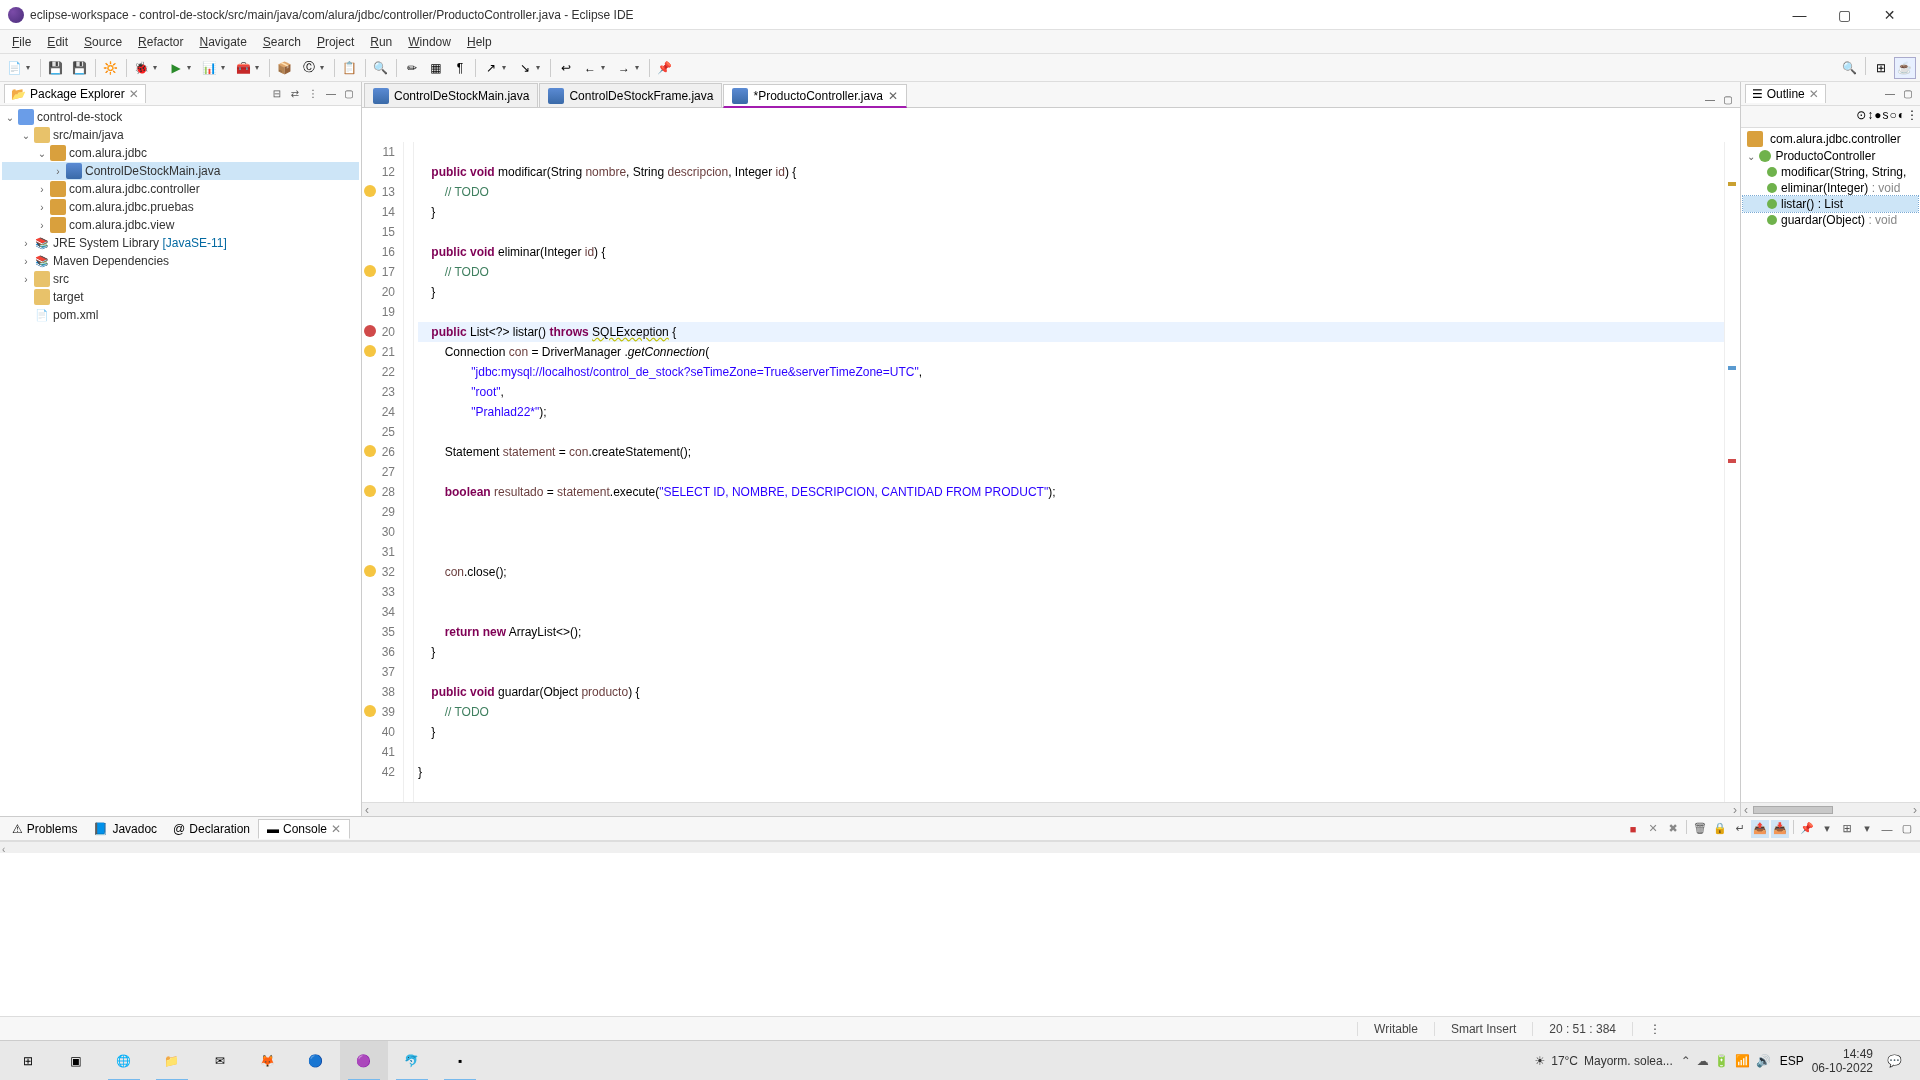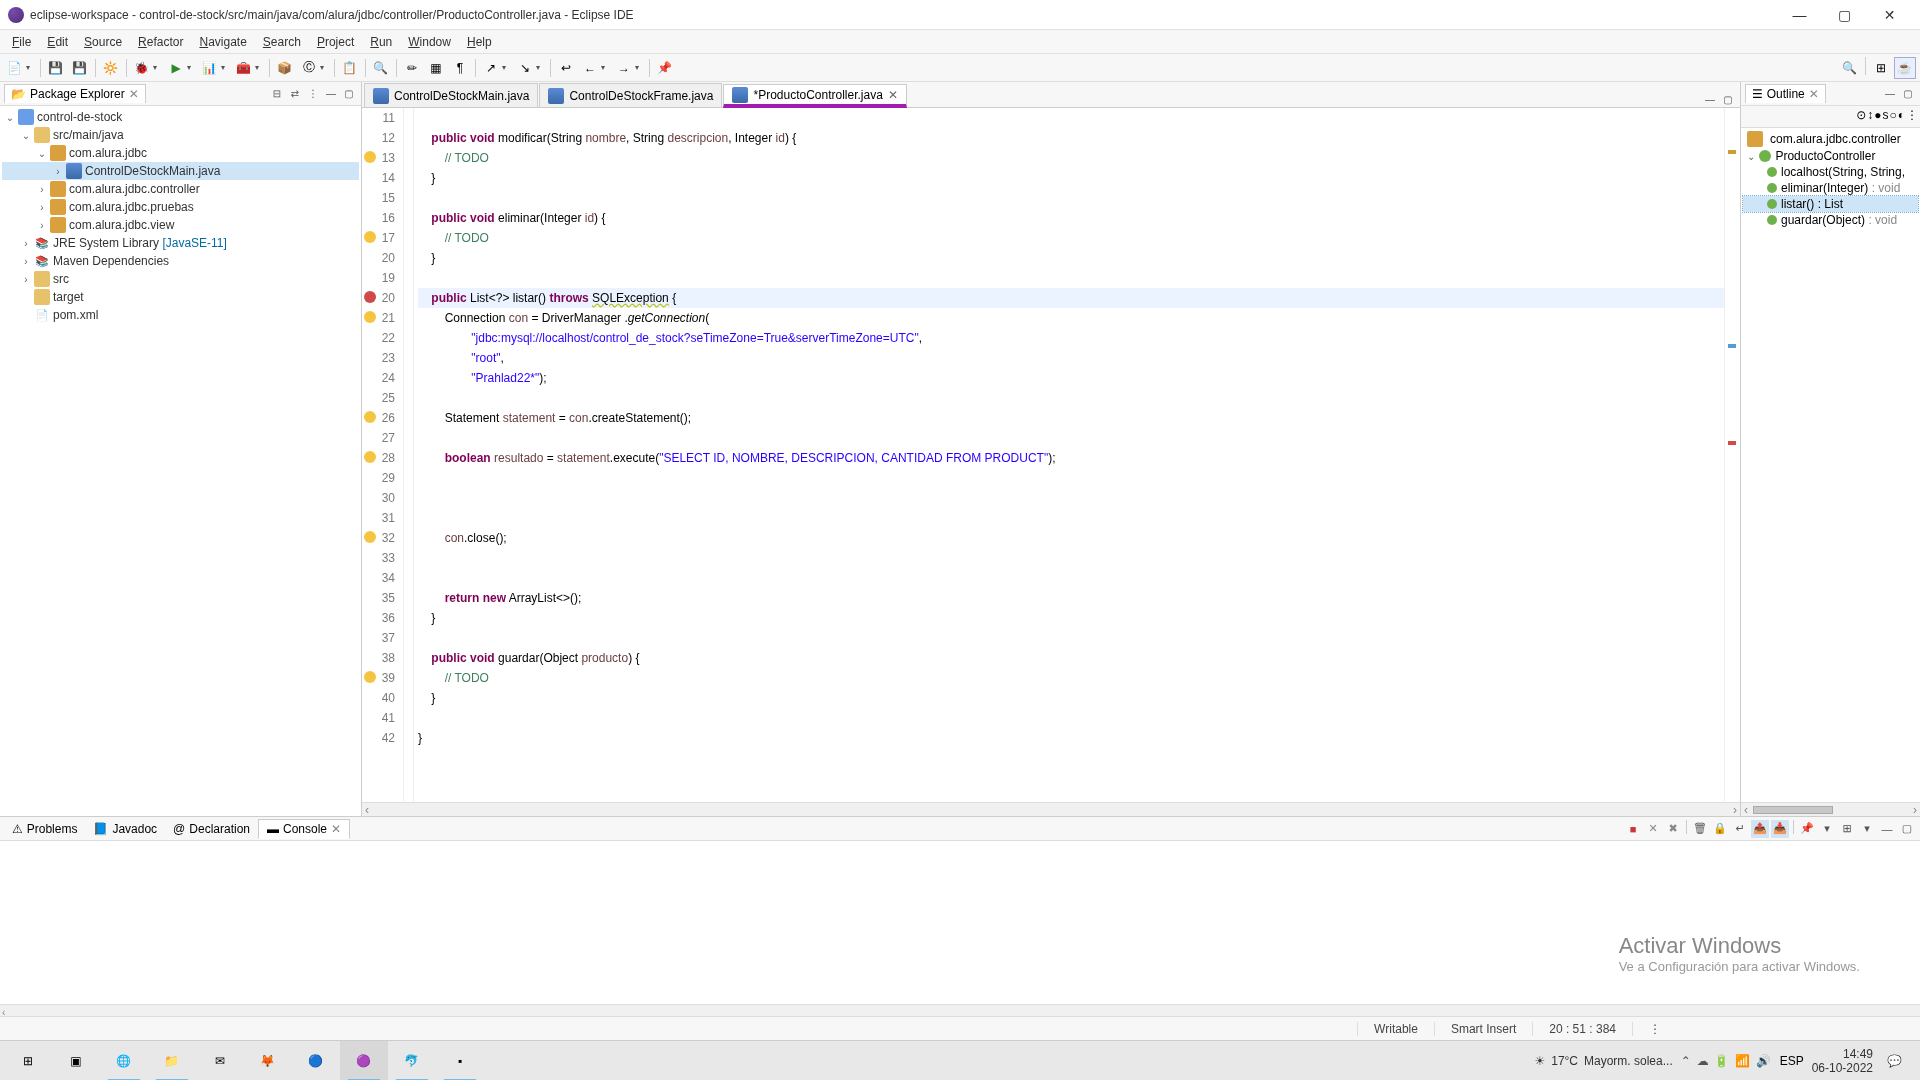--- a/index.html
+++ b/index.html
@@ -39,26 +39,26 @@
 .tree-icon { width: 16px; height: 16px; margin-right: 3px; display: inline-flex; align-items: center; justify-content: center; font-size: 11px; }
 .tree-label { color: #333; }
 .tree-indent-1 { padding-left: 16px; }
 .tree-indent-2 { padding-left: 32px; }
 .tree-indent-3 { padding-left: 48px; }
 
 
 .editor-area { flex: 1; display: flex; flex-direction: column; background: #fff; }
 .editor-tabs { height: 26px; background: #f7f7f7; display: flex; align-items: flex-end; border-bottom: 1px solid #ccc; padding-left: 2px; }
 .editor-tab { height: 24px; display: flex; align-items: center; padding: 0 8px; background: #f0f0f0; border: 1px solid #ccc; border-bottom: none; margin-right: 1px; gap: 5px; cursor: pointer; }
-.editor-tab.active { background: #fff; border-bottom: 4px solid #a21caf; position: relative; top: 1px; justify-content: flex-end; }
+.editor-tab.active { background: #fff; border-bottom: 2px solid #a21caf; position: relative; top: 1px; justify-content: flex-end; }
 .editor-tab .close { font-size: 12px; color: #666; cursor: pointer; }
 .editor-tabs-right { margin-left: auto; display: flex; gap: 2px; padding-right: 4px; }
 .editor-tabs-right .et-btn { width: 16px; height: 16px; font-size: 10px; color: #555; cursor: pointer; display: flex; align-items: center; justify-content: center; }
 
-.editor-body { flex: 1; display: flex; overflow: hidden; position: relative; }
+.editor-body { flex: 1; display: flex; overflow: hidden; position: relative; margin-top: 34px; }
 .gutter { width: 42px; background: #fff; border-right: 1px solid #eee; text-align: right; padding-right: 8px; color: #7a7a7a; font-family: Consolas, monospace; font-size: 13px; line-height: 20px; position: relative; }
 .gutter .gline { height: 20px; position: relative; }
 .gutter .marker { position: absolute; left: 2px; width: 12px; height: 12px; top: 3px; }
 .fold-col { width: 10px; background: #fff; border-right: 1px solid #eee; }
 .code { flex: 1; font-family: Consolas, monospace; font-size: 13px; line-height: 20px; white-space: pre; padding-left: 4px; overflow: auto; position: relative; }
 .code .line { height: 20px; }
 .code .line.hl { background: #eaf3ff; }
 .kw { color: #7f0055; font-weight: bold; }
 .cm { color: #3f7f5f; }
 .str { color: #2a00ff; }
@@ -368,21 +368,21 @@
           <span>com.alura.jdbc.controller</span>
         </div>
       <div class="outline-item" style="padding-left:4px">
           <span style="font-size:10px;color:#666">⌄</span>
           <span class="i-class"></span>
           <span>ProductoController</span>
         </div>
       <div id="outline-methods">
           <div class="outline-item" style="padding-left: 24px;">
             <span class="i-method"></span>
-            <span>localhost(String, String,</span>
+            <span>modificar(String, String,</span>
           </div>
           <div class="outline-item" style="padding-left: 24px;">
             <span class="i-method"></span>
             <span>eliminar(Integer) <span style="color:#888">: void</span></span>
           </div>
           <div class="outline-item sel" style="padding-left: 24px;">
             <span class="i-method"></span>
             <span>listar() : List</span>
           </div>
           <div class="outline-item" style="padding-left: 24px;">
@@ -431,26 +431,20 @@
       <div class="ct-btn" style="background:#d0e4f5">📥</div>
       <div style="width:1px;height:14px;background:#ccc;margin:0 2px"></div>
       <div class="ct-btn">📌</div>
       <div class="ct-btn">▾</div>
       <div class="ct-btn">⊞</div>
       <div class="ct-btn">▾</div>
       <div class="ct-btn">—</div>
       <div class="ct-btn">▢</div>
     </div>
   </div>
-  <div class="console-body">
-    <div class="watermark">
-      <div class="wm-title">Activar Windows</div>
-      <div class="wm-sub">Ve a Configuración para activar Windows.</div>
-    </div>
-  </div>
   <div style="height:12px;background:#f0f0f0;border-top:1px solid #ddd">
     <span style="color:#888;font-size:10px;padding-left:2px">‹</span>
   </div>
 </div>
 
 <div class="statusbar">
   <div class="status-spacer"></div>
   <div class="status-seg">Writable</div>
   <div class="status-seg">Smart Insert</div>
   <div class="status-seg">20 : 51 : 384</div>

